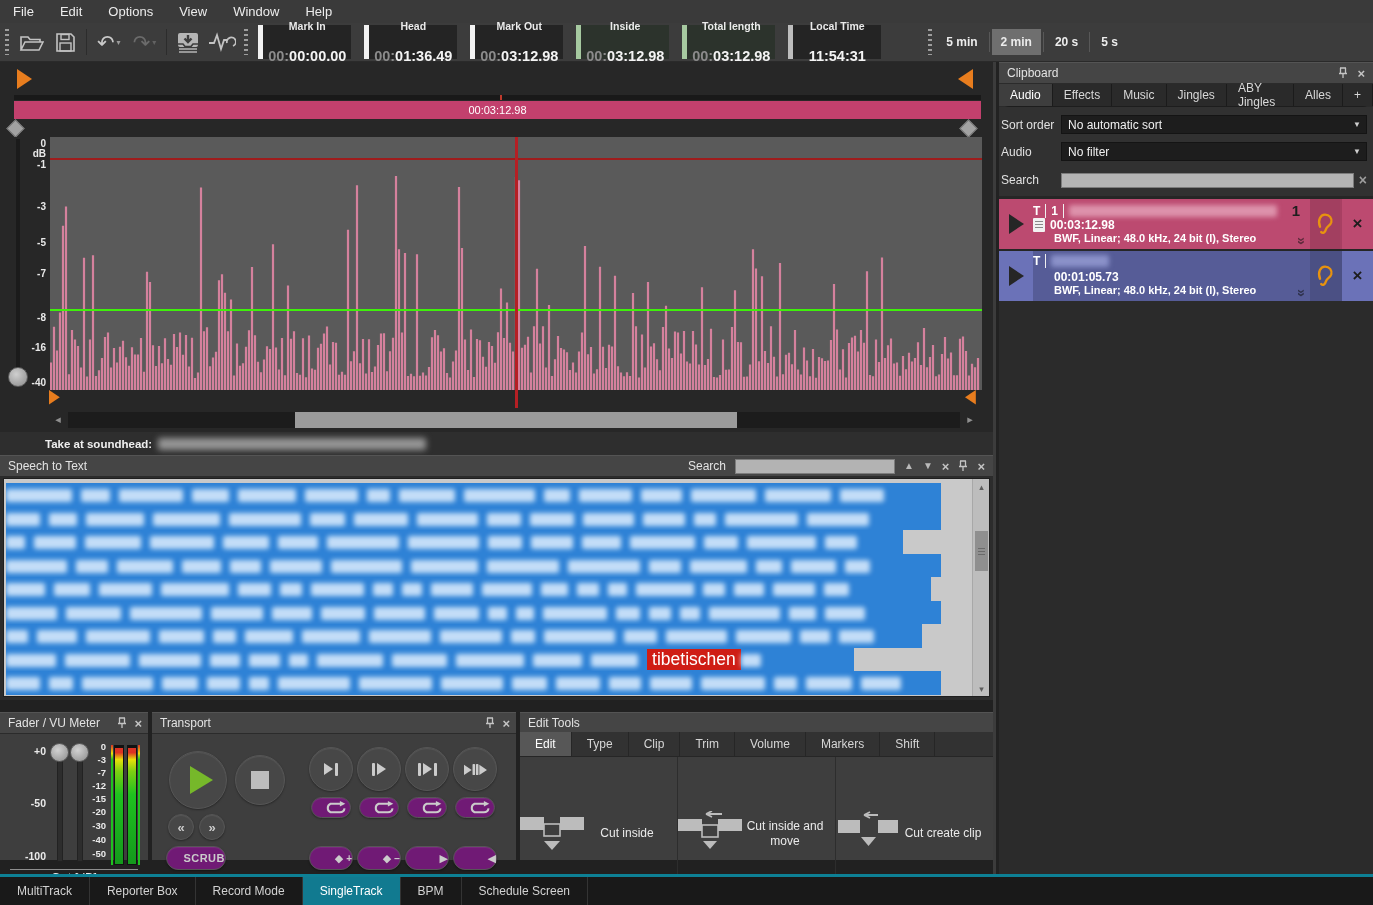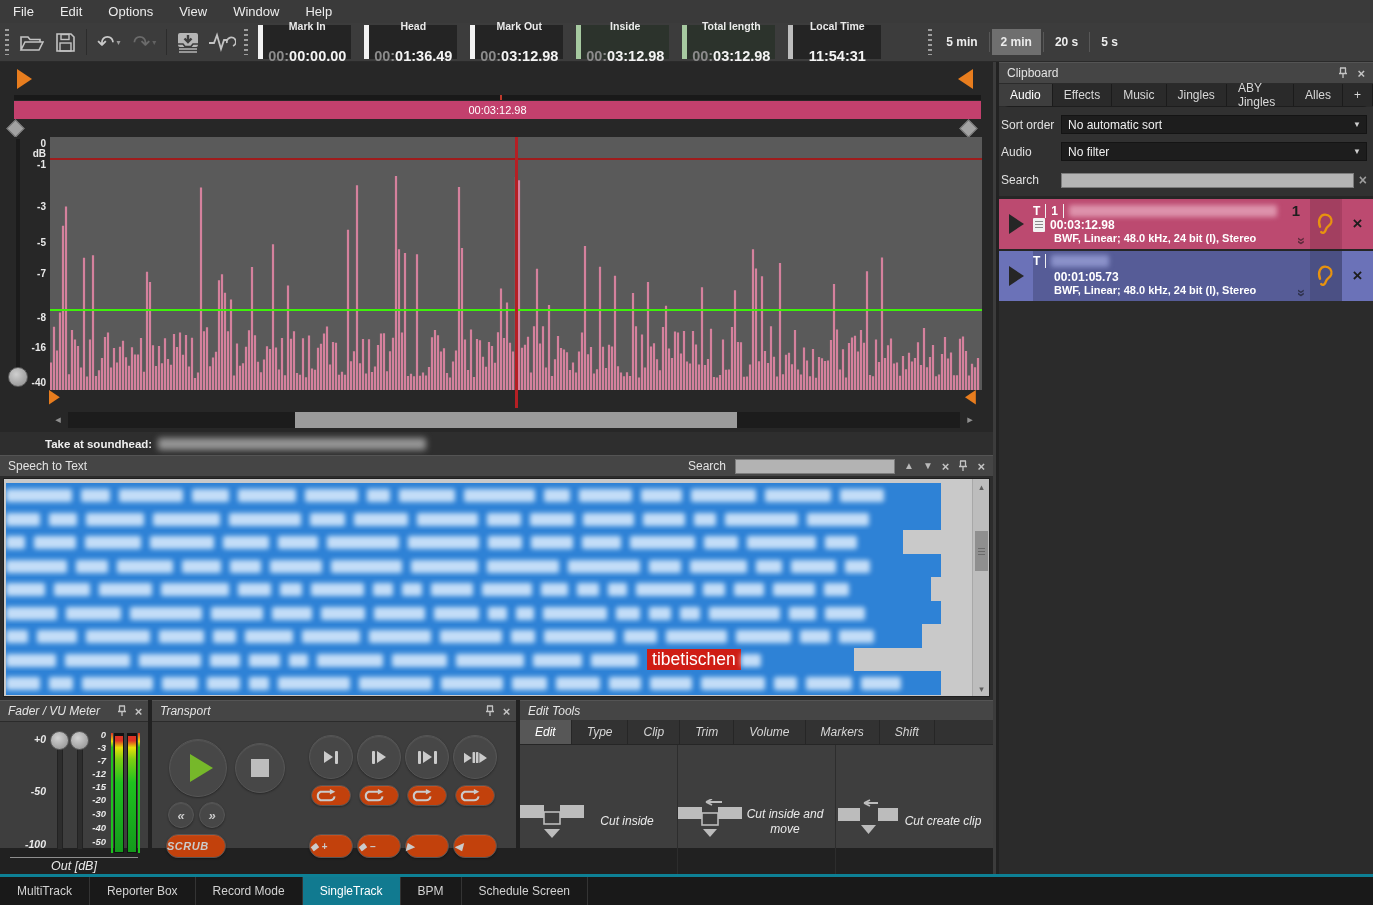--- a/index.html
+++ b/index.html
@@ -106,21 +106,21 @@
     background:#cf1d15; color:#ffffff; font-size:17.5px; vertical-align:top; }
   .vscroll { position:absolute; right:0; top:0; width:17px; bottom:0; background:#bdbdbd; border-left:1px solid #a8a8a8; }
   .vs-arrow { position:absolute; left:0; width:17px; height:15px; color:#5d5d5d; font-size:9px;
     display:flex; align-items:center; justify-content:center; }
   .vs-thumb { position:absolute; left:2px; width:13px; top:52px; height:40px; background:#8f8f8f;
     display:flex; flex-direction:column; align-items:center; justify-content:center; gap:2px; }
   .vs-thumb i { display:block; width:7px; height:1px; background:#6a6a6a; }
 
   
   .bottom-panels { position:absolute; left:0; top:638px; width:993px; height:174px; background:#212121; }
-  .bpanel { position:absolute; top:0; height:148px; background:#3e3e3e;font-style:italic; }
+  .bpanel { position:absolute; top:12px; height:148px; background:#3e3e3e; }
   .fader-panel { left:0; width:148px; }
   .transport-panel { left:152px; width:364px; }
   .edit-panel { left:520px; width:473px; }
 
   
   .fd-lab { position:absolute; font-size:10.5px; font-weight:bold; color:#eaeaea; right:102px; }
   .fd-track { position:absolute; top:40px; width:6px; height:110px; background:#2d2d2d; border:1px solid #222; }
   .fd-knob { position:absolute; width:19px; height:19px; border-radius:50%;
     background:radial-gradient(circle at 40% 35%, #d2d2d2, #8c8c8c); border:1px solid #5e5e5e; top:31px; }
   .vu-lab { position:absolute; font-size:9.5px; font-weight:bold; color:#eaeaea; left:88px; width:18px; text-align:right; }
@@ -129,23 +129,23 @@
     background:linear-gradient(to top,#14991c 0%,#1fc21f 60%,#7ecf12 80%,#e8e009 90%,#dd3324 96%,#dd3324 100%); }
   .vu-strip { position:absolute; top:33px; width:2px; height:120px;
     background:linear-gradient(to top,#1fc21f 0%,#1fc21f 88%,#e8e009 93%,#dd3324 100%); }
   .out-rule { position:absolute; left:10px; right:10px; top:157px; height:1px; background:#8e8e8e; }
   .out-label { position:absolute; left:0; right:0; top:159px; text-align:center; font-size:12.5px; color:#eaeaea; }
 
   
   .t-circle { position:absolute; border-radius:50%; background:#474747; border:1px solid #565656;
     box-shadow:inset 0 1px 1px rgba(255,255,255,.08), 0 1px 2px rgba(0,0,0,.35);
     display:flex; align-items:center; justify-content:center; }
-  .t-oval { position:absolute; border-radius:12px; background:#c2410c; border:1px solid #565656;
+  .t-oval { position:absolute; border-radius:12px; background:#701a75; border:1px solid #565656;
     box-shadow:inset 0 1px 1px rgba(255,255,255,.08), 0 1px 2px rgba(0,0,0,.35);
-    display:flex; align-items:center; justify-content:flex-start; gap:2px; color:#cbcbcb; }
+    display:flex; align-items:center; justify-content:flex-end; gap:2px; color:#cbcbcb; }
   .play-tri { width:0; height:0; border-top:14px solid transparent; border-bottom:14px solid transparent;
     border-left:23px solid #76b82a; margin-left:6px; }
   .stop-sq { width:18px; height:18px; background:#bdbdbd; }
   .mi-tri { width:0; height:0; border-top:6px solid transparent; border-bottom:6px solid transparent;
     border-left:9px solid #cbcbcb; }
   .mi-bar { width:3px; height:13px; background:#cbcbcb; border-radius:1px; }
   .t-sym { font-size:13px; font-weight:bold; color:#cbcbcb; line-height:1; }
   .scrub-txt { font-size:11px; font-weight:bold; color:#cbcbcb; letter-spacing:.5px; }
   .dia { font-size:11px; color:#cbcbcb; }
   .dia-sign { font-size:10px; font-weight:bold; color:#cbcbcb; margin-left:1px; }

